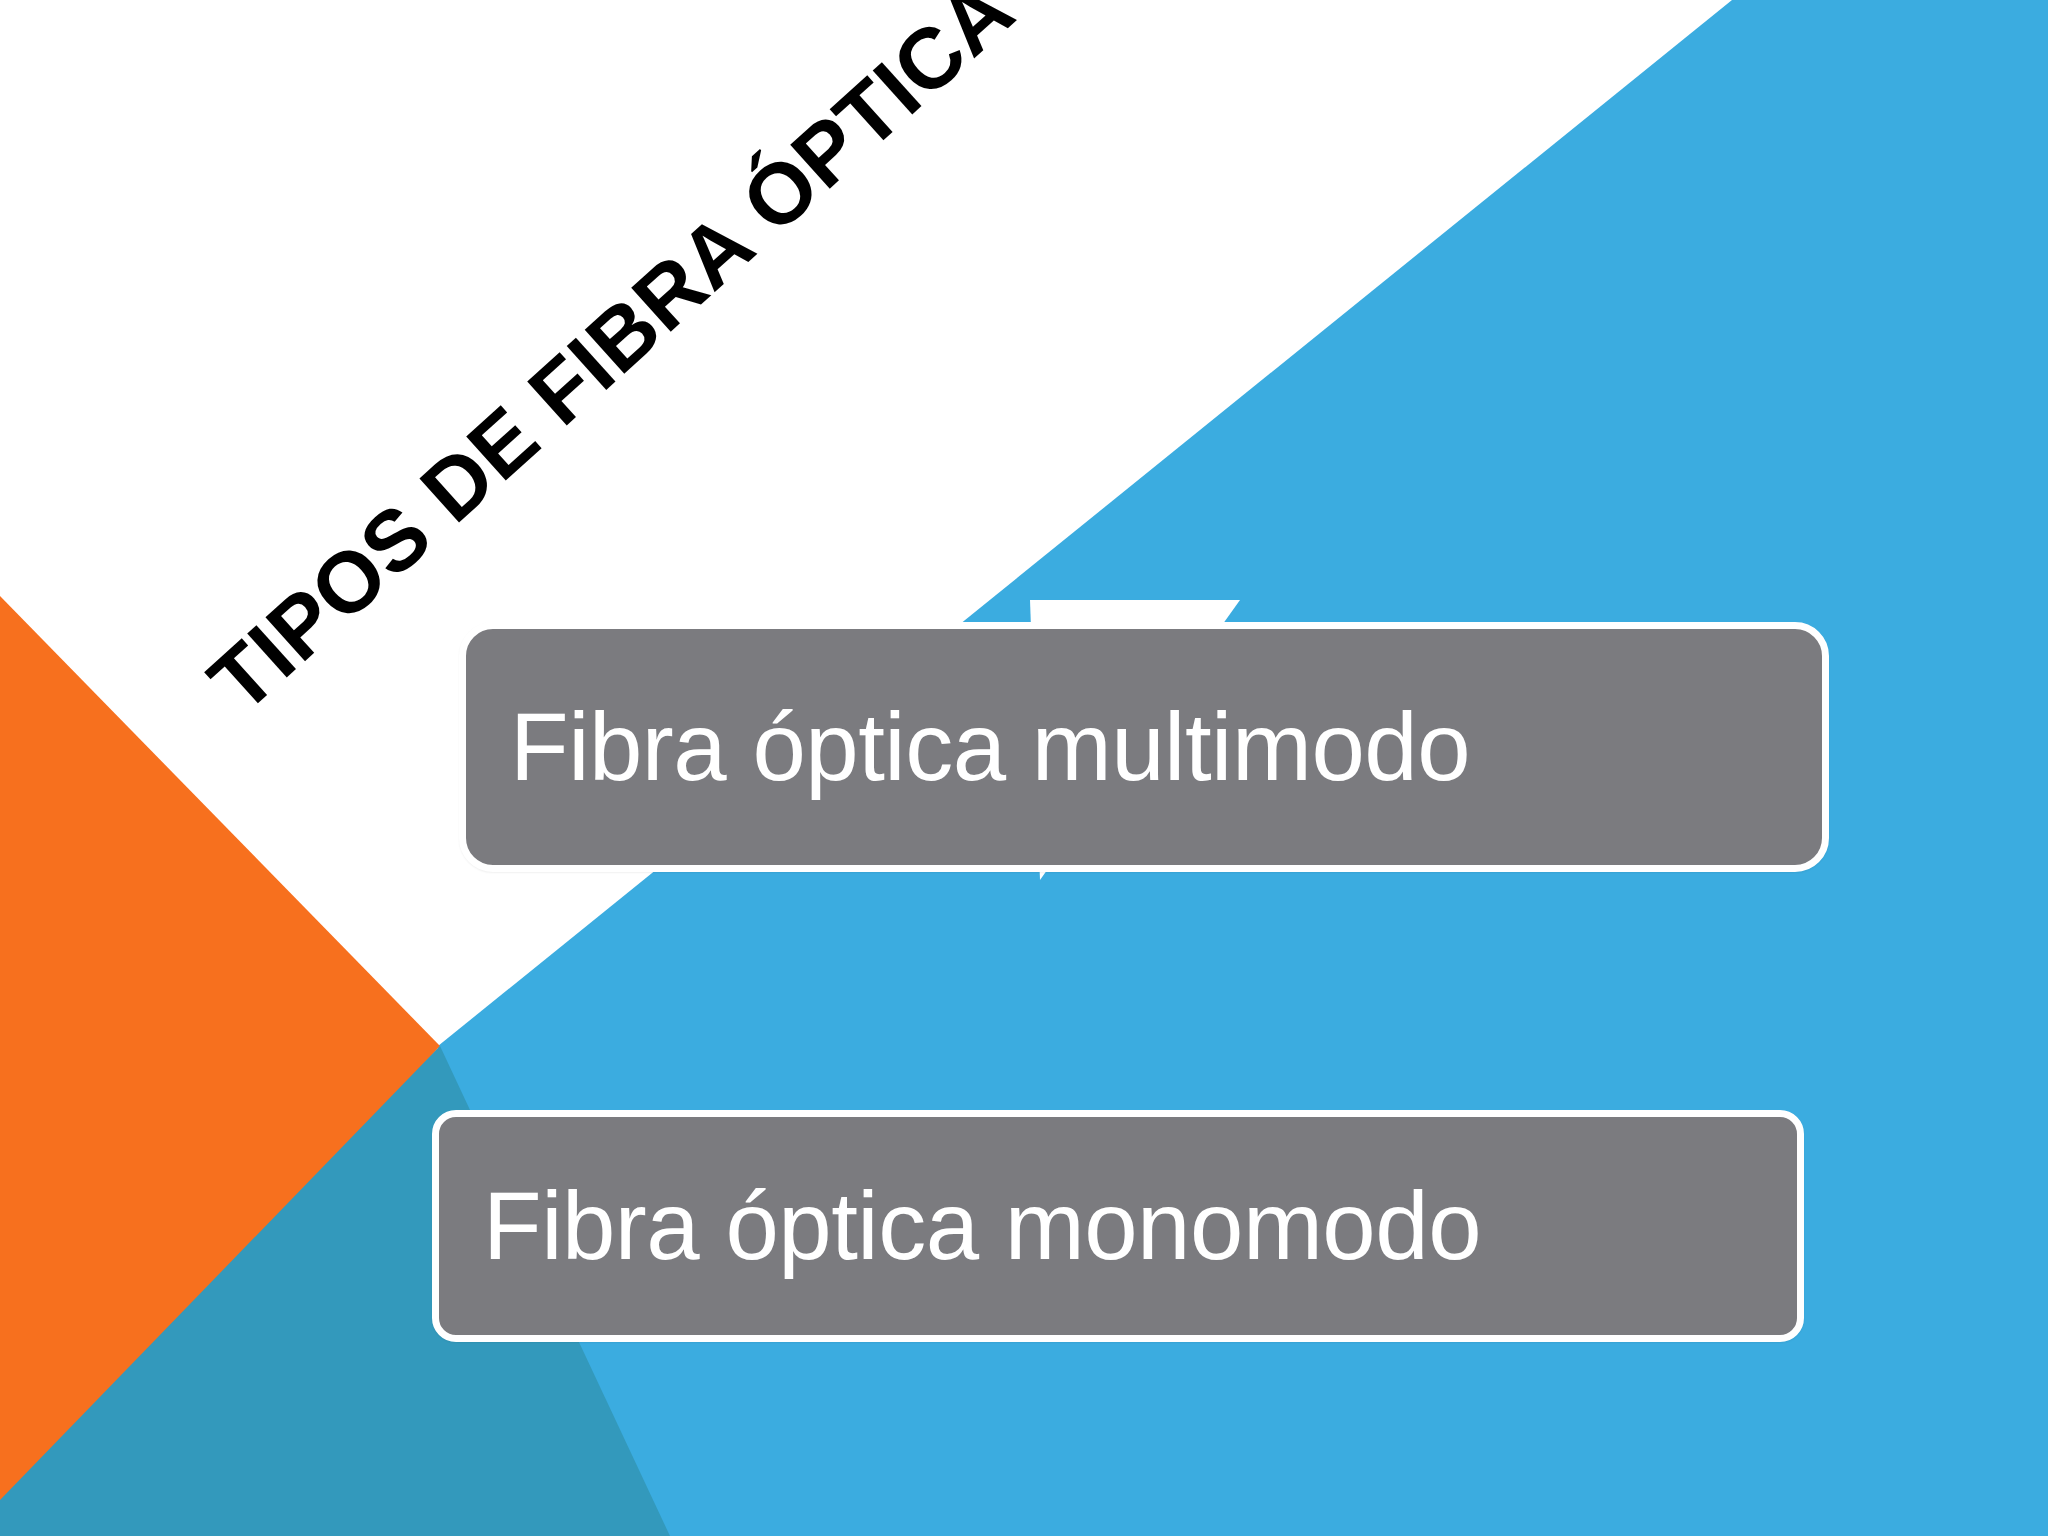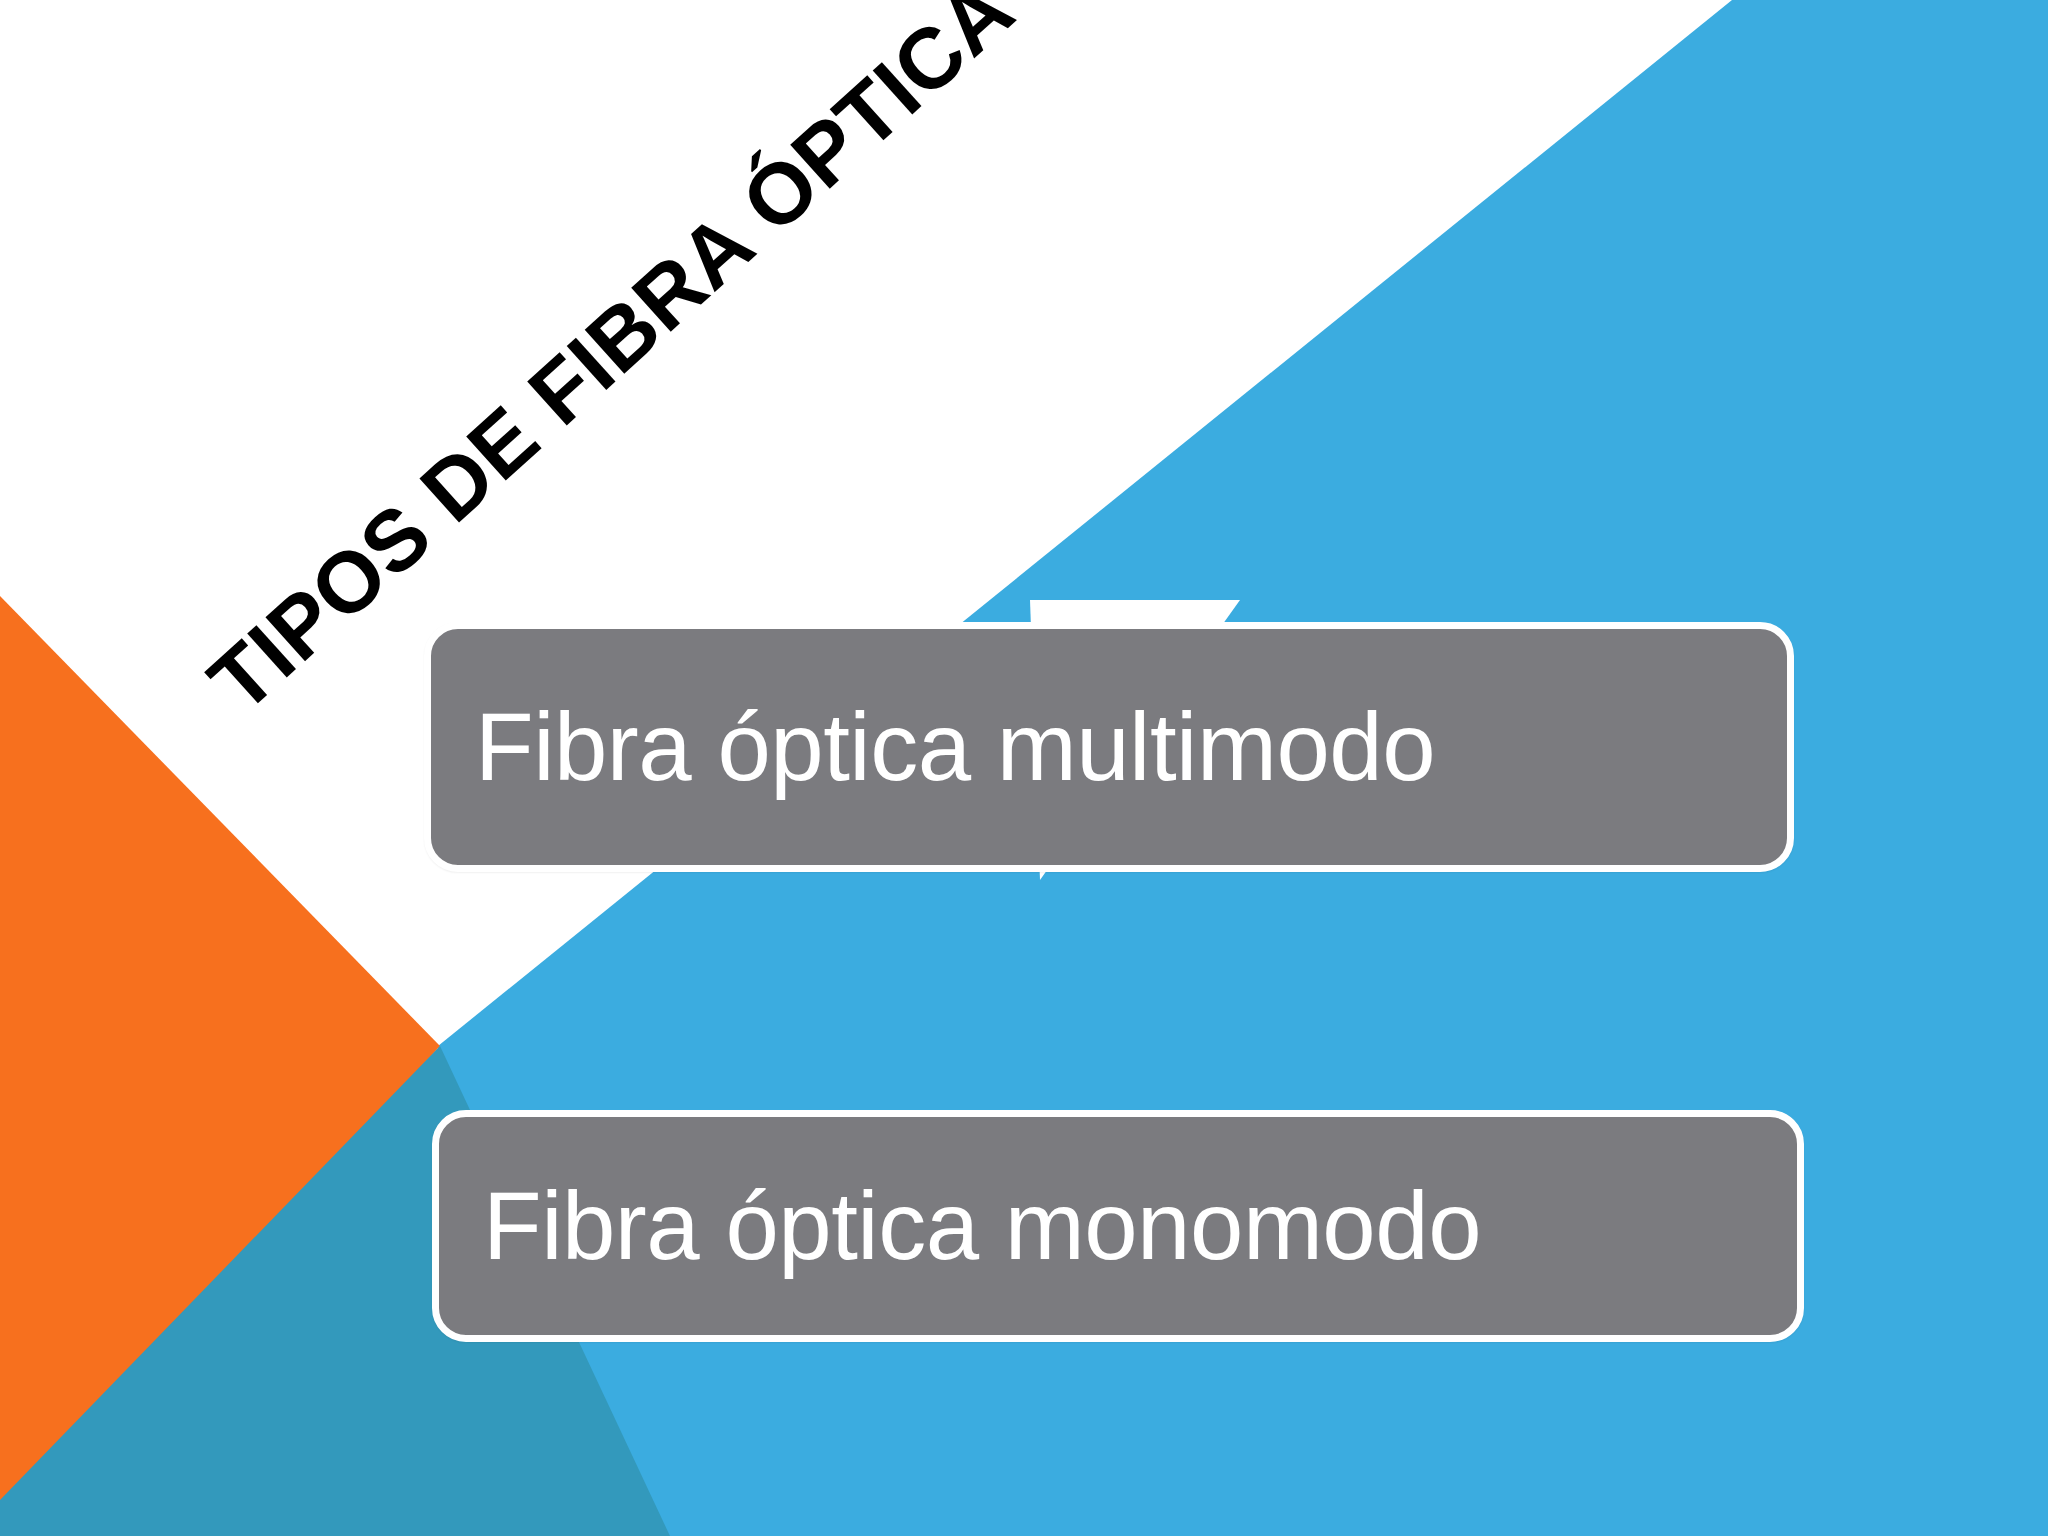--- a/index.html
+++ b/index.html
@@ -65,32 +65,33 @@
   .callout-text {
     font-family: "Liberation Sans", sans-serif;
     font-size: 96px;
     font-weight: normal;
     color: #ffffff;
     white-space: nowrap;
     line-height: 1;
     letter-spacing: -0.5px;
   }
   #callout-multimodo {
-    left: 424px;
+    left: 459px;
     top: 622px;
     width: 1370px;
     height: 250px;
     z-index: 5;
   }
   #callout-monomodo {
     left: 432px;
     top: 1110px;
     width: 1372px;
     height: 232px;
     z-index: 5;
+    border-radius: 24px;
   }
 </style>
 </head>
 <body>
 
 <div id="slide">
 
   <svg id="bg-svg" viewBox="0 0 2048 1536" preserveAspectRatio="none" aria-hidden="true">
     <rect x="0" y="0" width="2048" height="1536" fill="#ffffff"></rect>
     <polygon points="1732,0 2048,0 2048,1536 452,1536 438,1046" fill="#3BACE0"></polygon>

